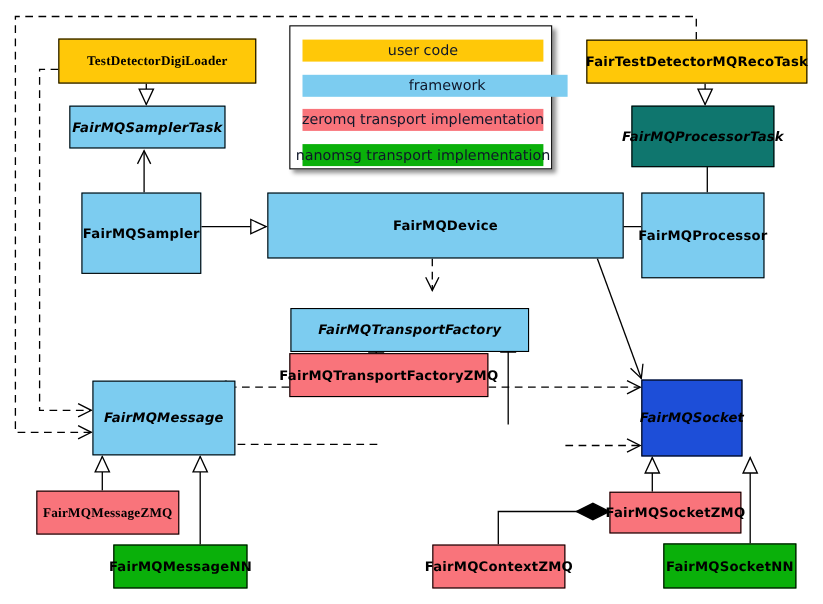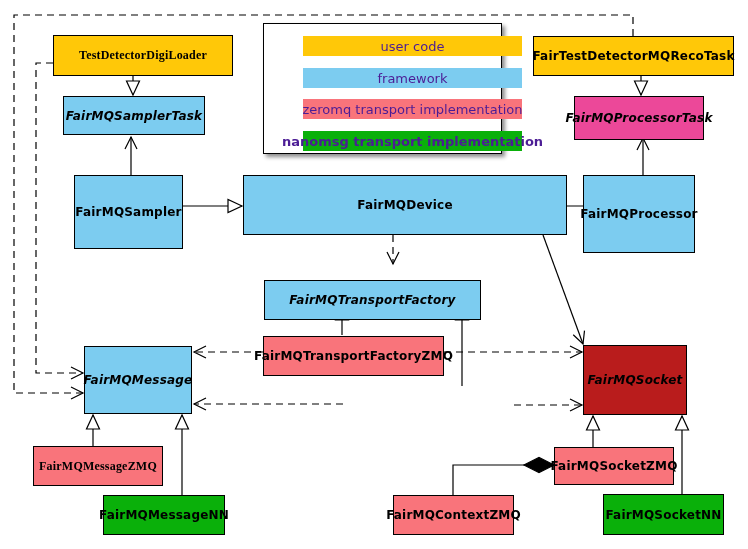--- a/index.html
+++ b/index.html
@@ -15,21 +15,21 @@
   }
   .node.abstract{font-style:italic;}
   .legend{
     position:absolute;z-index:2;left:263px;top:23px;width:239px;height:131px;
     background:#fff;border:1.3px solid #000;box-sizing:border-box;
     box-shadow:3px 3px 4px rgba(0,0,0,.45);
   }
   .legend-bar{
     position:absolute;left:11px;width:219px;height:20px;
     display:flex;align-items:center;justify-content:center;
-    font-size:13px;font-weight:400;color:#4c1d95;white-space:nowrap;margin-left:28px;
+    font-size:13px;font-weight:400;color:#0f172a;white-space:nowrap;
   }
 </style>
 </head>
 <body>
 
 <div id="canvas">
 
   <svg id="edges" width="748" height="549" viewBox="0 0 748 549" xmlns="http://www.w3.org/2000/svg">
     <defs>
       <marker id="tri" markerWidth="17" markerHeight="17" refX="15" refY="8" orient="auto" markerUnits="userSpaceOnUse">
@@ -66,47 +66,47 @@
         <path d="M633,36 L633,15 L14,15 L14,393 L83,393" marker-end="url(#chev)"></path>
       </g>
 
       <path d="M453,495 L453,465 L527,465"></path>
       <polygon points="554,465 539,457.5 524,465 539,472.5" fill="#000"></polygon>
     </g>
   </svg>
 
   <div class="legend">
     <div class="legend-bar" style="top: 12px; background-color: rgb(255, 200, 8);">user code</div>
-    <div class="legend-bar" style="top: 44px; background-color: rgb(124, 204, 240);">framework</div>
+    <div class="legend-bar" style="top: 44px; background-color: rgb(124, 204, 240); padding-left: 22px;">framework</div>
     <div class="legend-bar" style="top: 75px; background-color: rgb(249, 116, 123);">zeromq transport implementation</div>
-    <div class="legend-bar" style="top: 107px; background-color: rgb(10, 176, 10); font-weight: bold;">nanomsg transport implementation</div>
+    <div class="legend-bar" style="top: 107px; background-color: rgb(10, 176, 10);">nanomsg transport implementation</div>
   </div>
 
   <div class="node" style="left: 53px; top: 35px; width: 180px; height: 41px; background-color: rgb(255, 200, 8); font-family: Liberation Serif, serif;">TestDetectorDigiLoader</div>
 
   <div class="node" style="left: 533px; top: 36px; width: 201px; height: 40px; background-color: rgb(255, 200, 8);">FairTestDetectorMQRecoTask</div>
 
   <div class="node abstract" style="left: 63px; top: 96px; width: 142px; height: 39px; background-color: rgb(124, 204, 240);">FairMQSamplerTask</div>
 
-  <div class="node abstract" style="left: 574px; top: 96px; width: 130px; height: 44px; background-color: #ec4899;">FairMQProcessorTask</div>
+  <div class="node abstract" style="left: 574px; top: 96px; width: 130px; height: 56px; background-color: #0f766e;">FairMQProcessorTask</div>
 
   <div class="node" style="left: 74px; top: 175px; width: 109px; height: 74px; background-color: rgb(124, 204, 240);">FairMQSampler</div>
 
   <div class="node" style="left: 243px; top: 175px; width: 324px; height: 60px; background-color: rgb(124, 204, 240);">FairMQDevice</div>
 
   <div class="node" style="left: 583px; top: 175px; width: 112px; height: 78px; background-color: rgb(124, 204, 240);">FairMQProcessor</div>
 
   <div class="node abstract" style="left: 264px; top: 265px; width: 217px; height: 40px; background-color: rgb(124, 204, 240); margin-top: 15px;">FairMQTransportFactory</div>
 
-  <div class="node" style="left: 263px; top: 336px; width: 181px; height: 40px; background-color: rgb(249, 116, 123);">FairMQTransportFactoryZMQ</div>
+  <div class="node" style="left: 263px; top: 321px; width: 181px; height: 40px; background-color: rgb(249, 116, 123);">FairMQTransportFactoryZMQ</div>
 
-  <div class="node abstract" style="left: 84px; top: 346px; width: 108px; height: 68px; background-color: rgb(124, 204, 240);">FairMQMessage</div>
+  <div class="node abstract" style="left: 84px; top: 346px; width: 130px; height: 68px; background-color: rgb(124, 204, 240);">FairMQMessage</div>
 
 
-  <div class="node abstract" style="left: 583px; top: 345px; width: 104px; height: 70px; background-color: #b91c1c; text-align: center;">FairMQSocket</div>
+  <div class="node abstract" style="left: 583px; top: 345px; width: 92px; height: 70px; background-color: #1d4ed8; text-align: center;">FairMQSocket</div>
 
   <div class="node" style="left: 33px; top: 446px; width: 130px; height: 40px; background-color: rgb(249, 116, 123); font-family: Liberation Serif, serif;">FairMQMessageZMQ</div>
 
   <div class="node" style="left: 103px; top: 495px; width: 122px; height: 40px; background-color: rgb(10, 176, 10);">FairMQMessageNN</div>
 
   <div class="node" style="left: 554px; top: 447px; width: 120px; height: 38px; background-color: rgb(249, 116, 123);">FairMQSocketZMQ</div>
 
   <div class="node" style="left: 393px; top: 495px; width: 121px; height: 40px; background-color: rgb(249, 116, 123);">FairMQContextZMQ</div>
 
   <div class="node" style="left: 603px; top: 494px; width: 121px; height: 41px; background-color: rgb(10, 176, 10); text-align: right;">FairMQSocketNN</div>

